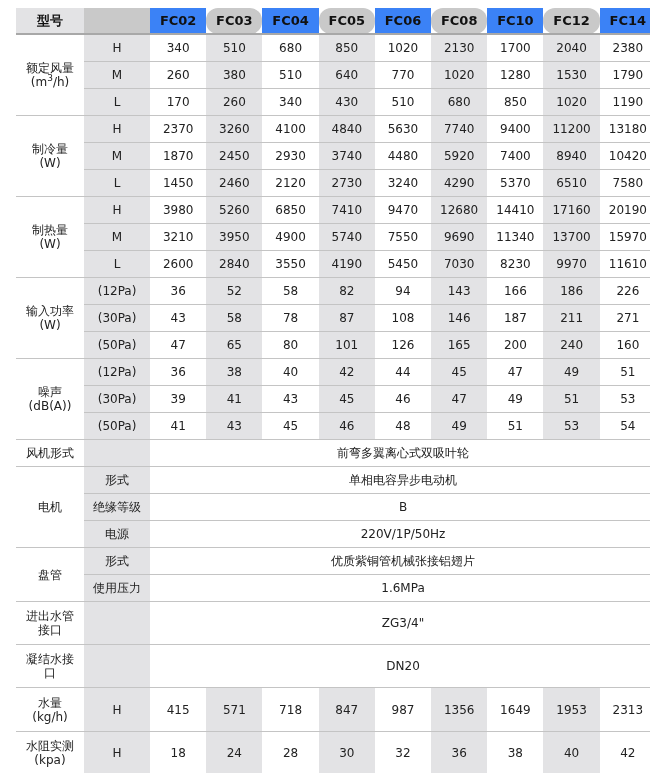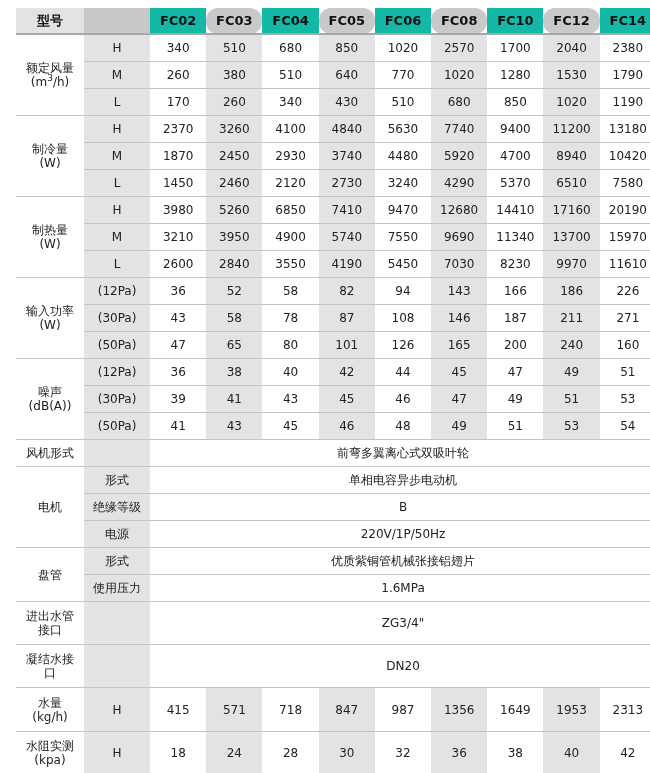--- a/index.html
+++ b/index.html
@@ -9,21 +9,21 @@
                border-collapse: collapse; table-layout: fixed; font-size: 12px; }
   table.spec col.c-label { width: 68px; }
   table.spec col.c-sub { width: 66px; }
   table.spec col.c-model { width: 56.2px; }
   table.spec td, table.spec th { padding: 0; text-align: center; vertical-align: middle;
                border-bottom: 1px solid #c4c4c4; line-height: 14px; }
   table.spec th { height: 25px; font-weight: bold; font-size: 13px; color: #111;
                   border-bottom: 2px solid #a8a8a8; }
   th.h-label { text-align: left; padding-left: 7px; background: #e3e3e5; }
   th.h-sub { background: #c9c9c9; }
-  th.m-even { background: #14b8a6; }
+  th.m-even { background: #3b82f6; }
   th.m-odd { background: #c9c9c9; border-radius: 12px; }
   td.label { text-align: left; padding-left: 7px; background: #ffffff; font-size: 12px; }
   td.sub { background: #e3e3e5; }
   td.v-light { background: #ffffff; }
   td.v-dark { background: #e3e3e5; }
   td.merged { background: #ffffff; }
   tr.r27 td { height: 26px; }
   tr.r43 td { height: 42px; margin-top: 28px; }
   tr.r44 td { height: 43px; }
   tr.last td { border-bottom: none; }
@@ -63,21 +63,21 @@
   </thead>
   <tbody id="tbody-groups">
       <tr class="r27">
         <td class="label" rowspan="3"><span>额定风量</span><br><span>(m</span><sup>3</sup><span>/h)</span></td>
         <td class="sub">H</td>
         <td class="v-light">340</td>
         <td class="v-dark">510</td>
         <td class="v-light">680</td>
         <td class="v-dark">850</td>
         <td class="v-light">1020</td>
-        <td class="v-dark">2570</td>
+        <td class="v-dark">2130</td>
         <td class="v-light">1700</td>
         <td class="v-dark">2040</td>
         <td class="v-light">2380</td>
       </tr>
       <tr class="r27">
         <td class="sub">M</td>
         <td class="v-light">260</td>
         <td class="v-dark">380</td>
         <td class="v-light">510</td>
         <td class="v-dark">640</td>
@@ -113,21 +113,21 @@
         <td class="v-light">13180</td>
       </tr>
       <tr class="r27">
         <td class="sub">M</td>
         <td class="v-light">1870</td>
         <td class="v-dark">2450</td>
         <td class="v-light">2930</td>
         <td class="v-dark">3740</td>
         <td class="v-light">4480</td>
         <td class="v-dark">5920</td>
-        <td class="v-light">4700</td>
+        <td class="v-light">7400</td>
         <td class="v-dark">8940</td>
         <td class="v-light">10420</td>
       </tr>
       <tr class="r27">
         <td class="sub">L</td>
         <td class="v-light">1450</td>
         <td class="v-dark">2460</td>
         <td class="v-light">2120</td>
         <td class="v-dark">2730</td>
         <td class="v-light">3240</td>

